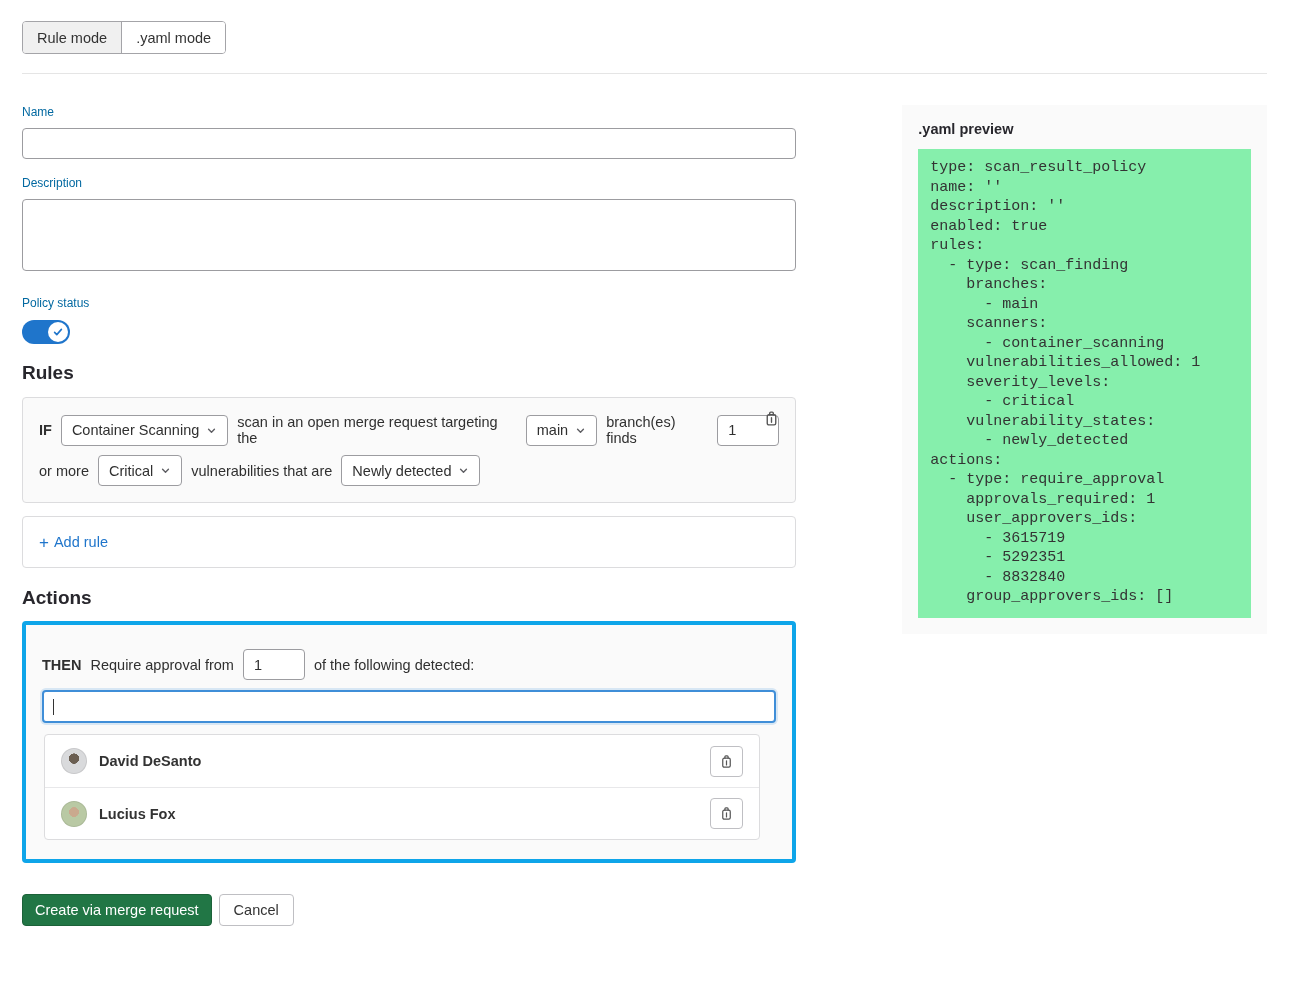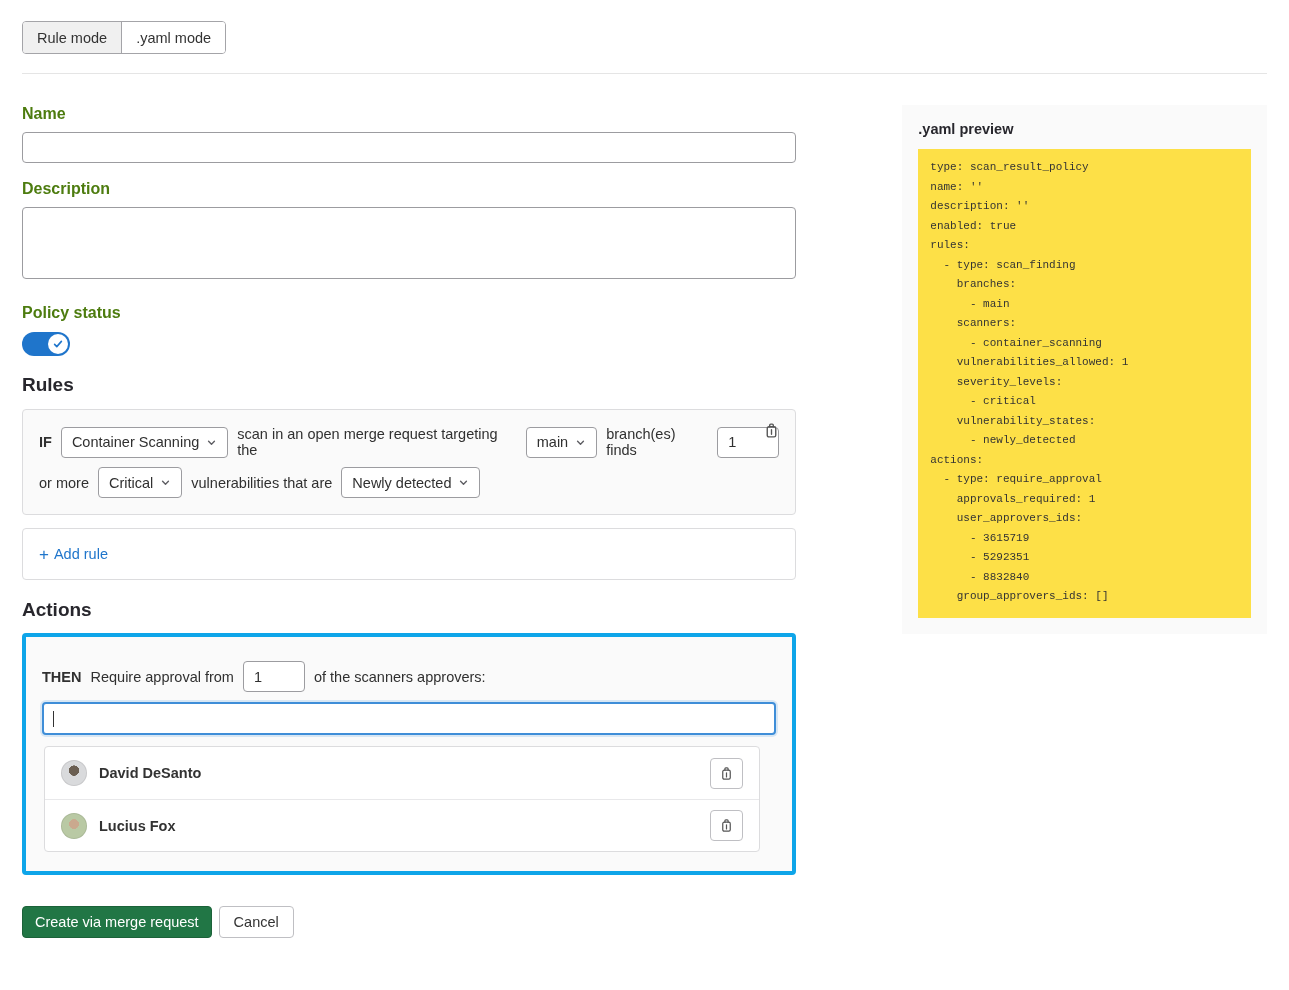--- a/index.html
+++ b/index.html
@@ -15,21 +15,21 @@
   .topbar { padding:21px 22px 0; }
   .segmented { display:inline-flex; border:1px solid #a4a4a8; border-radius:4px; overflow:hidden; background:#fff; }
   .seg-btn { font:inherit; color:#333; background:#fff; border:none; padding:6px 14px; height:31px; cursor:pointer; }
   .seg-btn.active { background:#f0f0f0; border-right:1px solid #a4a4a8; }
   .divider { height:1px; background:#e5e5e5; margin:19px 22px 0; }
 
   
   .content { display:flex; align-items:flex-start; padding:0 22px; margin-top:31px; }
   .left-col { width:775px; }
 
-  .field-label { font-weight:bold; font-size:16px; color:#4d7c0f; }
+  .field-label { font-weight:normal; font-size:12px; color:#0369a1; }
   .text-input {
     width:100%; height:31px; border:1px solid #9c9ca0; border-radius:4px;
     background:#fff; font:inherit; color:#303030; padding:0 10px; margin-top:9px; display:block;
   }
   .textarea {
     width:100%; height:72px; border:1px solid #9c9ca0; border-radius:4px;
     background:#fff; font:inherit; color:#303030; padding:6px 10px; margin-top:9px;
     resize:none; display:block;
   }
   .policy-label { margin-top:25px; }
@@ -100,23 +100,23 @@
   }
   .btn-secondary {
     height:32px; padding:0 14px; background:#fff; color:#333; border:1px solid #bfbfc3;
     border-radius:4px; font:inherit; cursor:pointer;
   }
 
   
   .yaml-panel { margin-left:106px; width:365px; background:#fafafa; padding:16px; }
   .yaml-heading { font-weight:bold; font-size:14.5px; color:#28272d; }
   .yaml-code {
-    margin-top:12px; background:#fde047; padding:9px 12px 11px;
+    margin-top:12px; background:#86efac; padding:9px 12px 11px;
     font-family:"Liberation Mono","DejaVu Sans Mono",monospace;
-    font-size:11px; line-height:19.5px; color:#333; white-space:pre; overflow:hidden;
+    font-size:15px; line-height:19.5px; color:#333; white-space:pre; overflow:hidden;
   }
 </style>
 </head>
 <body>
 
 <div class="page">
 
   <div class="topbar">
     <div class="segmented">
       <button class="seg-btn active">Rule mode</button>
@@ -201,21 +201,21 @@
         </button>
       </div>
 
       <div class="section-heading actions">Actions</div>
 
       <div class="actions-card">
         <div class="then-row">
           <span class="bold-kw">THEN</span>
           <span>Require approval from</span>
           <input class="num-input" type="text" value="1" style="">
-          <span>of the scanners approvers:</span>
+          <span>of the following detected:</span>
         </div>
 
         <div class="approver-search">
           <span class="caret"></span>
         </div>
 
         <div class="approver-list">
           <div class="approver-row">
             <span class="avatar"></span>
             <span class="approver-name">David DeSanto</span>

